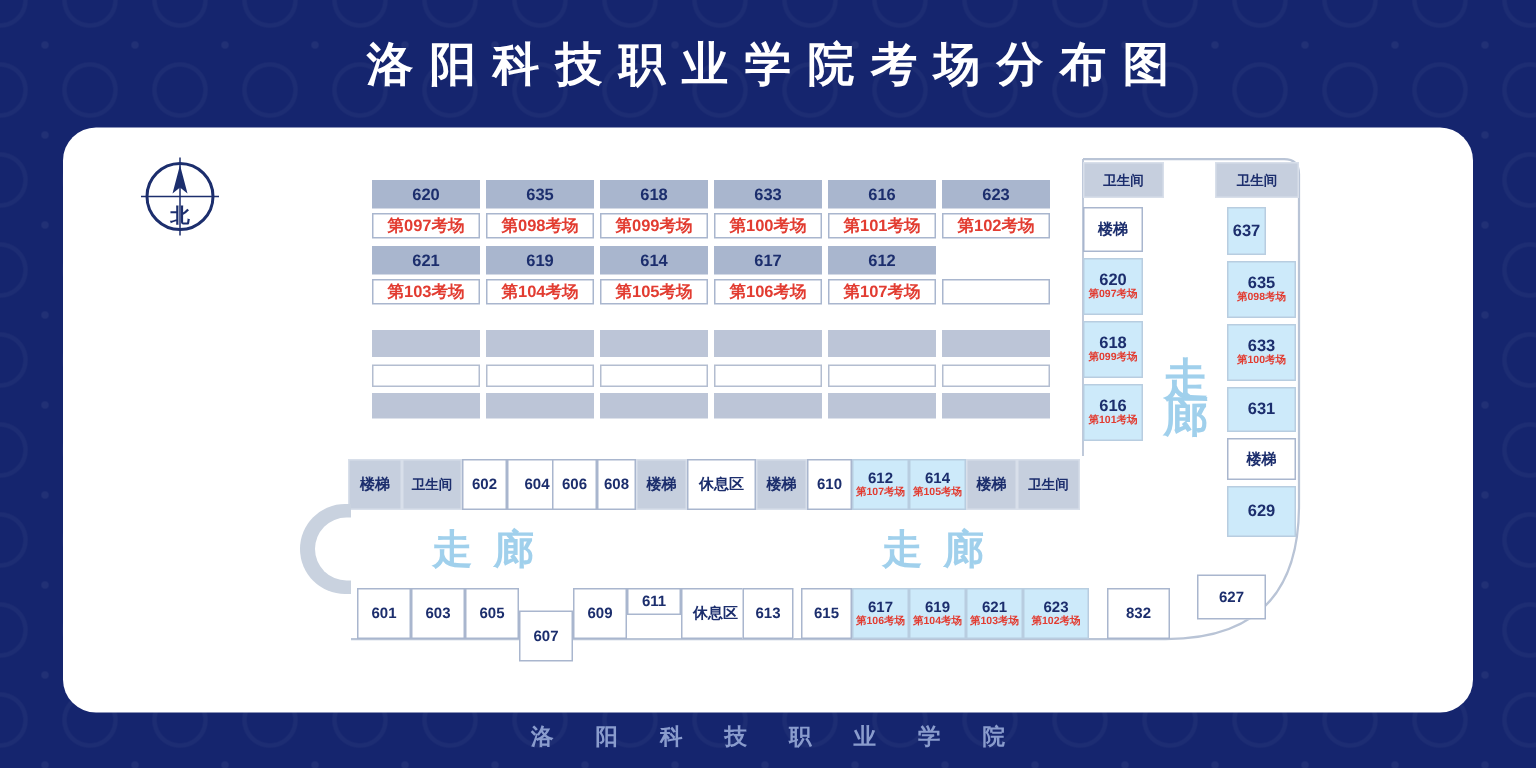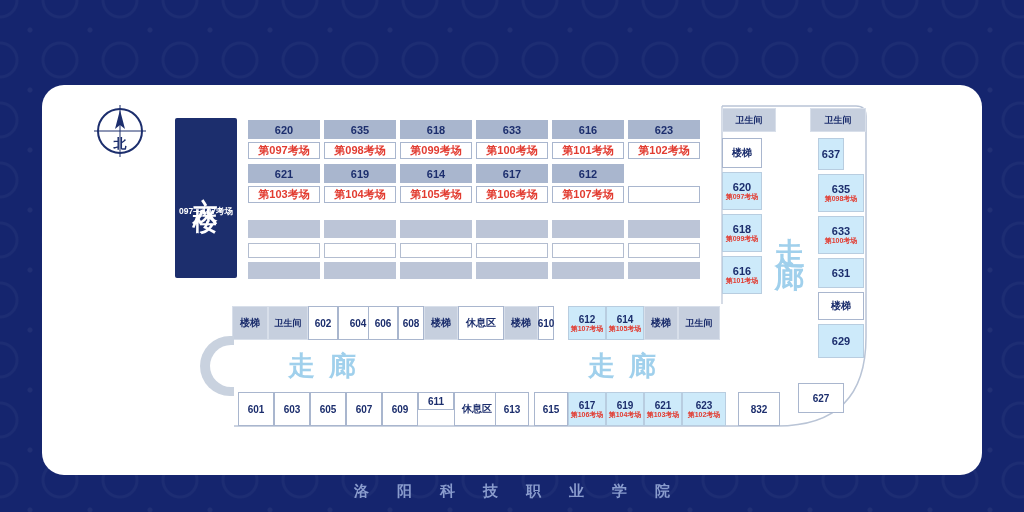--- a/index.html
+++ b/index.html
@@ -34,42 +34,39 @@
   .cap{position:absolute;left:158px;top:251px;width:34px;height:60px;background:#c9d2df;border-radius:30px 0 0 30px;overflow:hidden;}
   .cap-inner{position:absolute;left:10px;top:9px;right:-4px;bottom:9px;background:#ffffff;border-radius:22px 0 0 22px;}
   .compass{position:absolute;left:50px;top:18px;width:56px;height:56px;}
   svg.outline{position:absolute;left:0;top:0;}
 </style>
 </head>
 <body>
 
 <div class="stage">
 
+  <div class="title">洛阳科技职业学院考场分布图</div>
 
   <div class="card">
 
     <svg class="outline" width="940" height="390" viewBox="0 0 940 390">
       <path d="M 680 21 L 814 21 Q 824 21 824 31 L 824 252 Q 824 341 735 341 L 192 341" fill="none" stroke="#b9c4d6" stroke-width="1.5"></path>
       <path d="M 680 21 L 680 219" fill="none" stroke="#b9c4d6" stroke-width="1.2"></path>
     </svg>
 
     <div class="compass">
       <svg width="56" height="56" viewBox="0 0 56 56">
         <circle cx="28" cy="28" r="22" fill="none" stroke="#1c2e6d" stroke-width="2"></circle>
         <line x1="2" y1="28" x2="54" y2="28" stroke="#1c2e6d" stroke-width="1"></line>
         <line x1="28" y1="2" x2="28" y2="54" stroke="#1c2e6d" stroke-width="1"></line>
         <polygon points="28,7 33,26 28,22 23,26" fill="#1c2e6d"></polygon>
         <text x="28" y="45" font-size="13" font-weight="bold" fill="#1c2e6d" text-anchor="middle">北</text>
       </svg>
     </div>
 
-    <div class="floor-block">
-      <span class="floor-main">六楼</span>
-      <span class="floor-range">097—107考场</span>
-    </div>
 
     <div class="cell hdr" style="left:206px;top:35px;width:72px;height:19px">620</div>
     <div class="cell hdr" style="left:282px;top:35px;width:72px;height:19px">635</div>
     <div class="cell hdr" style="left:358px;top:35px;width:72px;height:19px">618</div>
     <div class="cell hdr" style="left:434px;top:35px;width:72px;height:19px">633</div>
     <div class="cell hdr" style="left:510px;top:35px;width:72px;height:19px">616</div>
     <div class="cell hdr" style="left:586px;top:35px;width:72px;height:19px">623</div>
 
     <div class="cell exam" style="left:206px;top:57px;width:72px;height:17px">第097考场</div>
     <div class="cell exam" style="left:282px;top:57px;width:72px;height:17px">第098考场</div>
@@ -154,21 +151,21 @@
 
     <div class="cell gcell" style="left:190px;top:221px;width:36px;height:34px">楼梯</div>
     <div class="cell gcell" style="left:226px;top:221px;width:40px;height:34px;font-size:9px">卫生间</div>
     <div class="cell wcell" style="left:266px;top:221px;width:30px;height:34px">602</div>
     <div class="cell wcell" style="left:296px;top:221px;width:40px;height:34px">604</div>
     <div class="cell wcell" style="left:326px;top:221px;width:30px;height:34px">606</div>
     <div class="cell wcell" style="left:356px;top:221px;width:26px;height:34px">608</div>
     <div class="cell gcell" style="left:382px;top:221px;width:34px;height:34px">楼梯</div>
     <div class="cell wcell" style="left:416px;top:221px;width:46px;height:34px">休息区</div>
     <div class="cell gcell" style="left:462px;top:221px;width:34px;height:34px">楼梯</div>
-    <div class="cell wcell" style="left:496px;top:221px;width:16px;height:34px">610</div>
+    <div class="cell wcell" style="left:496px;top:221px;width:30px;height:34px">610</div>
     <div class="cell bcell" style="left:526px;top:221px;width:38px;height:34px;font-size:10px">
       <span>612</span>
       <span class="sub">第107考场</span>
     </div>
     <div class="cell bcell" style="left:564px;top:221px;width:38px;height:34px;font-size:10px">
       <span>614</span>
       <span class="sub">第105考场</span>
     </div>
     <div class="cell gcell" style="left:602px;top:221px;width:34px;height:34px">楼梯</div>
     <div class="cell gcell" style="left:636px;top:221px;width:42px;height:34px;font-size:9px">卫生间</div>
@@ -179,21 +176,21 @@
     <div class="cell" style="left:170px;top:255px;width:220px;height:52px">
       <span class="corridor-text">走廊</span>
     </div>
     <div class="cell" style="left:470px;top:255px;width:220px;height:52px">
       <span class="corridor-text">走廊</span>
     </div>
 
     <div class="cell wcell" style="left:196px;top:307px;width:36px;height:34px">601</div>
     <div class="cell wcell" style="left:232px;top:307px;width:36px;height:34px">603</div>
     <div class="cell wcell" style="left:268px;top:307px;width:36px;height:34px">605</div>
-    <div class="cell wcell" style="left:304px;top:307px;width:36px;height:34px">607</div>
+    <div class="cell wcell" style="left:304px;top:322px;width:36px;height:34px">607</div>
     <div class="cell wcell" style="left:340px;top:307px;width:36px;height:34px">609</div>
     <div class="cell wcell" style="left:376px;top:307px;width:36px;height:18px">611</div>
     <div class="cell wcell" style="left:412px;top:307px;width:46px;height:34px">休息区</div>
     <div class="cell wcell" style="left:453px;top:307px;width:34px;height:34px">613</div>
     <div class="cell wcell" style="left:492px;top:307px;width:34px;height:34px">615</div>
     <div class="cell bcell" style="left:526px;top:307px;width:38px;height:34px;font-size:10px">
       <span>617</span>
       <span class="sub">第106考场</span>
     </div>
     <div class="cell bcell" style="left:564px;top:307px;width:38px;height:34px;font-size:10px">

